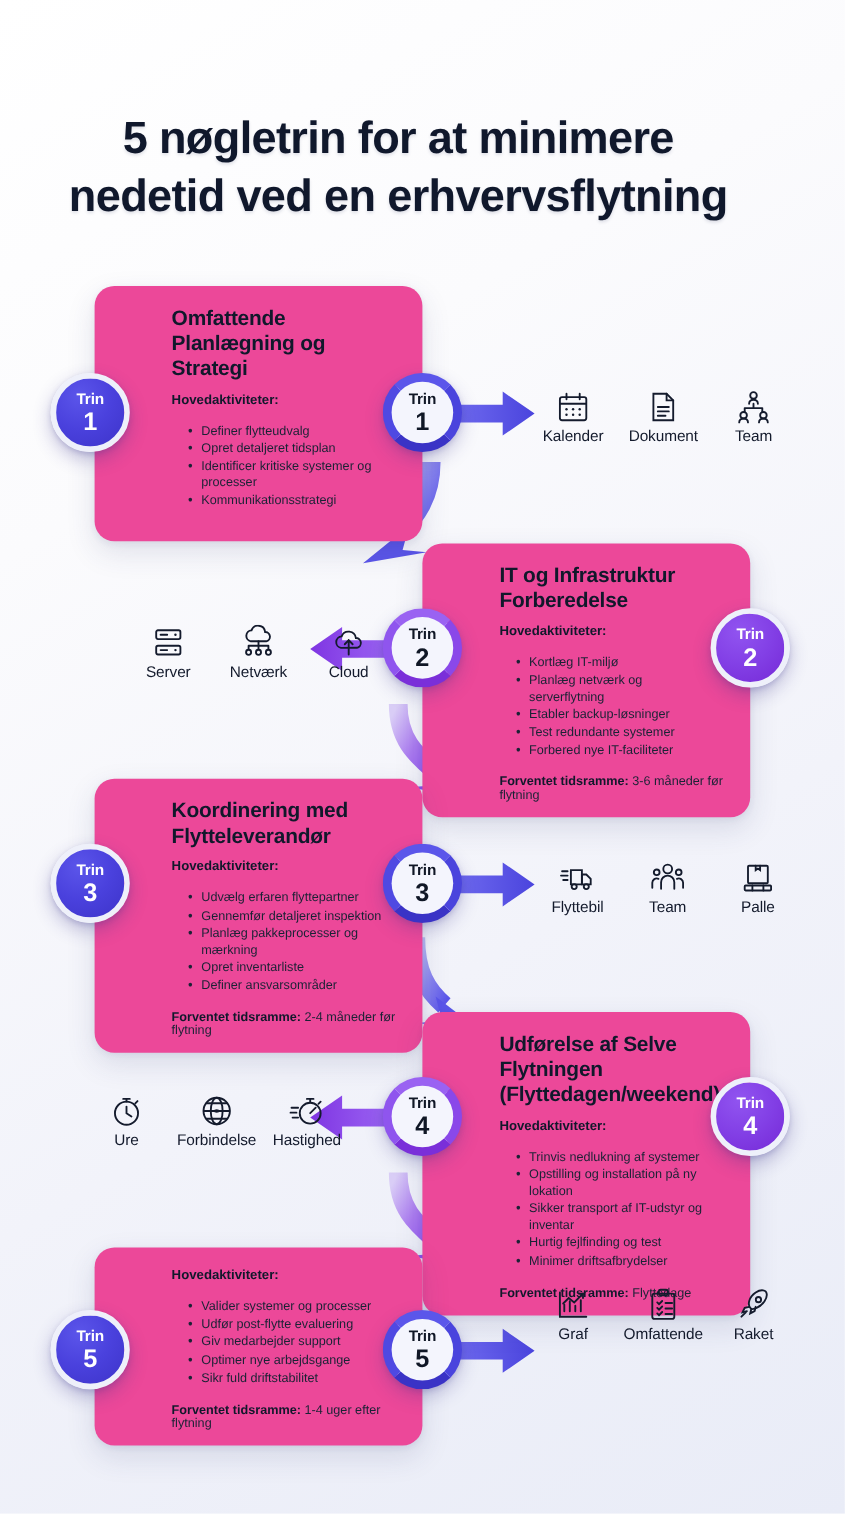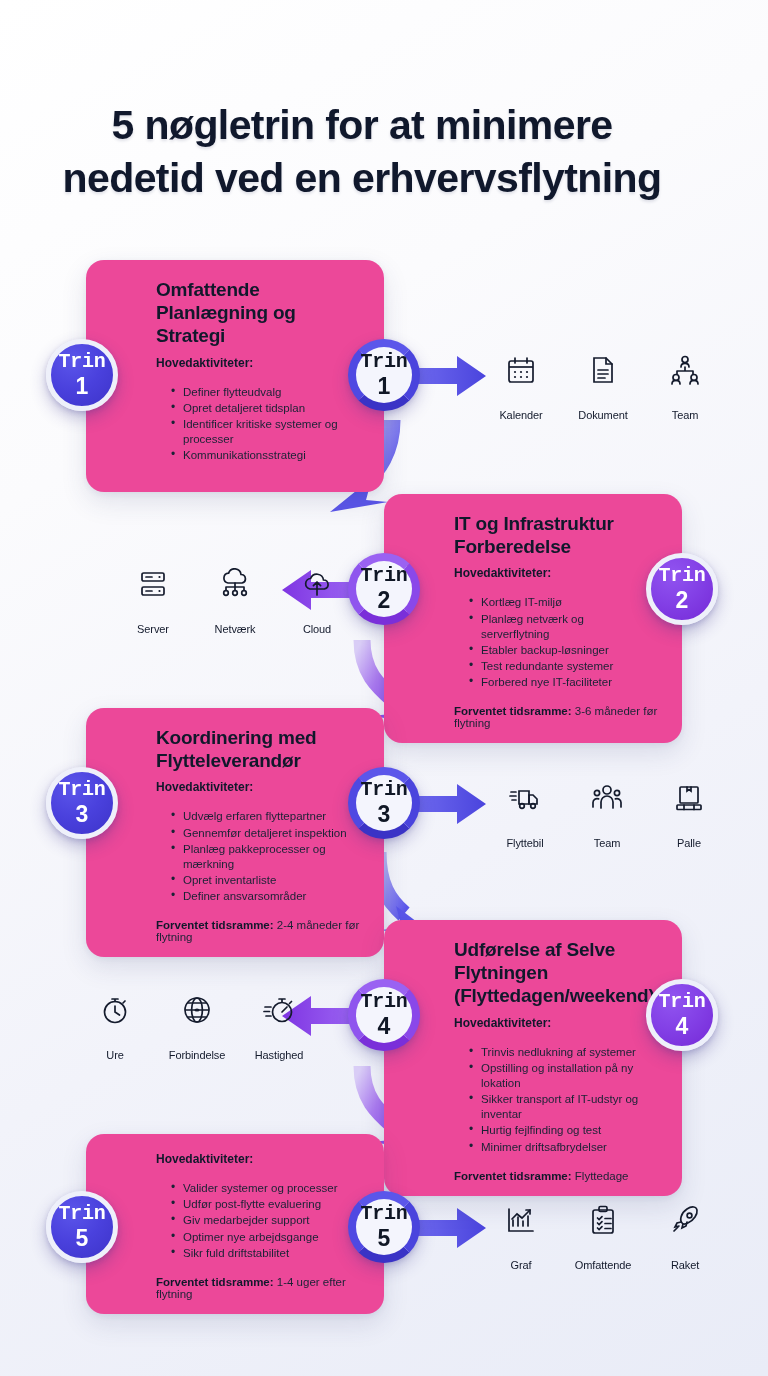--- a/index.html
+++ b/index.html
@@ -104,21 +104,21 @@
     height: 72px;
     border-radius: 50%;
     display: flex;
     flex-direction: column;
     align-items: center;
     justify-content: center;
     font-weight: 700;
     line-height: 1;
     box-sizing: border-box;
   }
-  .badge .w { font-size: 20px; letter-spacing: -0.2px; font-family: Liberation Mono, monospace; }
+  .badge .w { font-size: 14px; letter-spacing: -0.2px; }
   .badge .n { font-size: 23px; margin-top: 3px; }
 
   
   .badge.solid {
     color: #ffffff;
     border: 5px solid #eef0fa;
     box-shadow: 0 7px 16px rgba(55,50,140,.30), 0 2px 5px rgba(55,50,140,.18);
   }
   .badge.solid.blue   { background: radial-gradient(circle at 34% 26%, #5b55ea 0%, #4a41dd 48%, #3d33c9 100%); }
   .badge.solid.purple { background: radial-gradient(circle at 34% 26%, #9154f0 0%, #8340e6 48%, #7529d6 100%); }
@@ -146,22 +146,22 @@
     align-items: center;
   }
   .icon-item .glyph {
     width: 36px;
     height: 36px;
     display: flex;
     align-items: center;
     justify-content: center;
   }
   .icon-item .cap {
-    margin-top: 21px;
-    font-size: 11px;
+    margin-top: 0;
+    font-size: 14px;
     color: #131a2c;
     white-space: nowrap;
     letter-spacing: -0.1px;
   }
   svg { display: block; }
 </style>
 </head>
 <body>
 
 <div id="stage">
@@ -491,21 +491,21 @@
     </div>
   </div>
   <div class="badge solid blue" style="left:46px;top:1191px;">
     <span class="w">Trin</span>
     <span class="n">5</span>
   </div>
   <div class="badge hollow blue" style="left:348px;top:1191px;">
     <span class="w">Trin</span>
     <span class="n">5</span>
   </div>
-  <div class="icons" style="left:492px;top:1202px;justify-content:flex-end;">
+  <div class="icons" style="left:492px;top:1168px;justify-content:flex-end;">
     <div class="icon-item">
       <span class="glyph">
         <svg viewBox="0 0 32 32" width="32" height="32" fill="none" stroke="#141b2d" stroke-width="1.7" stroke-linecap="round">
           <path d="M4 5v22h24"></path>
           <path d="M8 22v-6M13 22v-9M18 22v-5M23 22v-10"></path>
           <path d="M7 15l5-5 5 4 8-8"></path>
             <path d="M21 6h4v4"></path>
         </svg>
       </span>
       <span class="cap">Graf</span>

